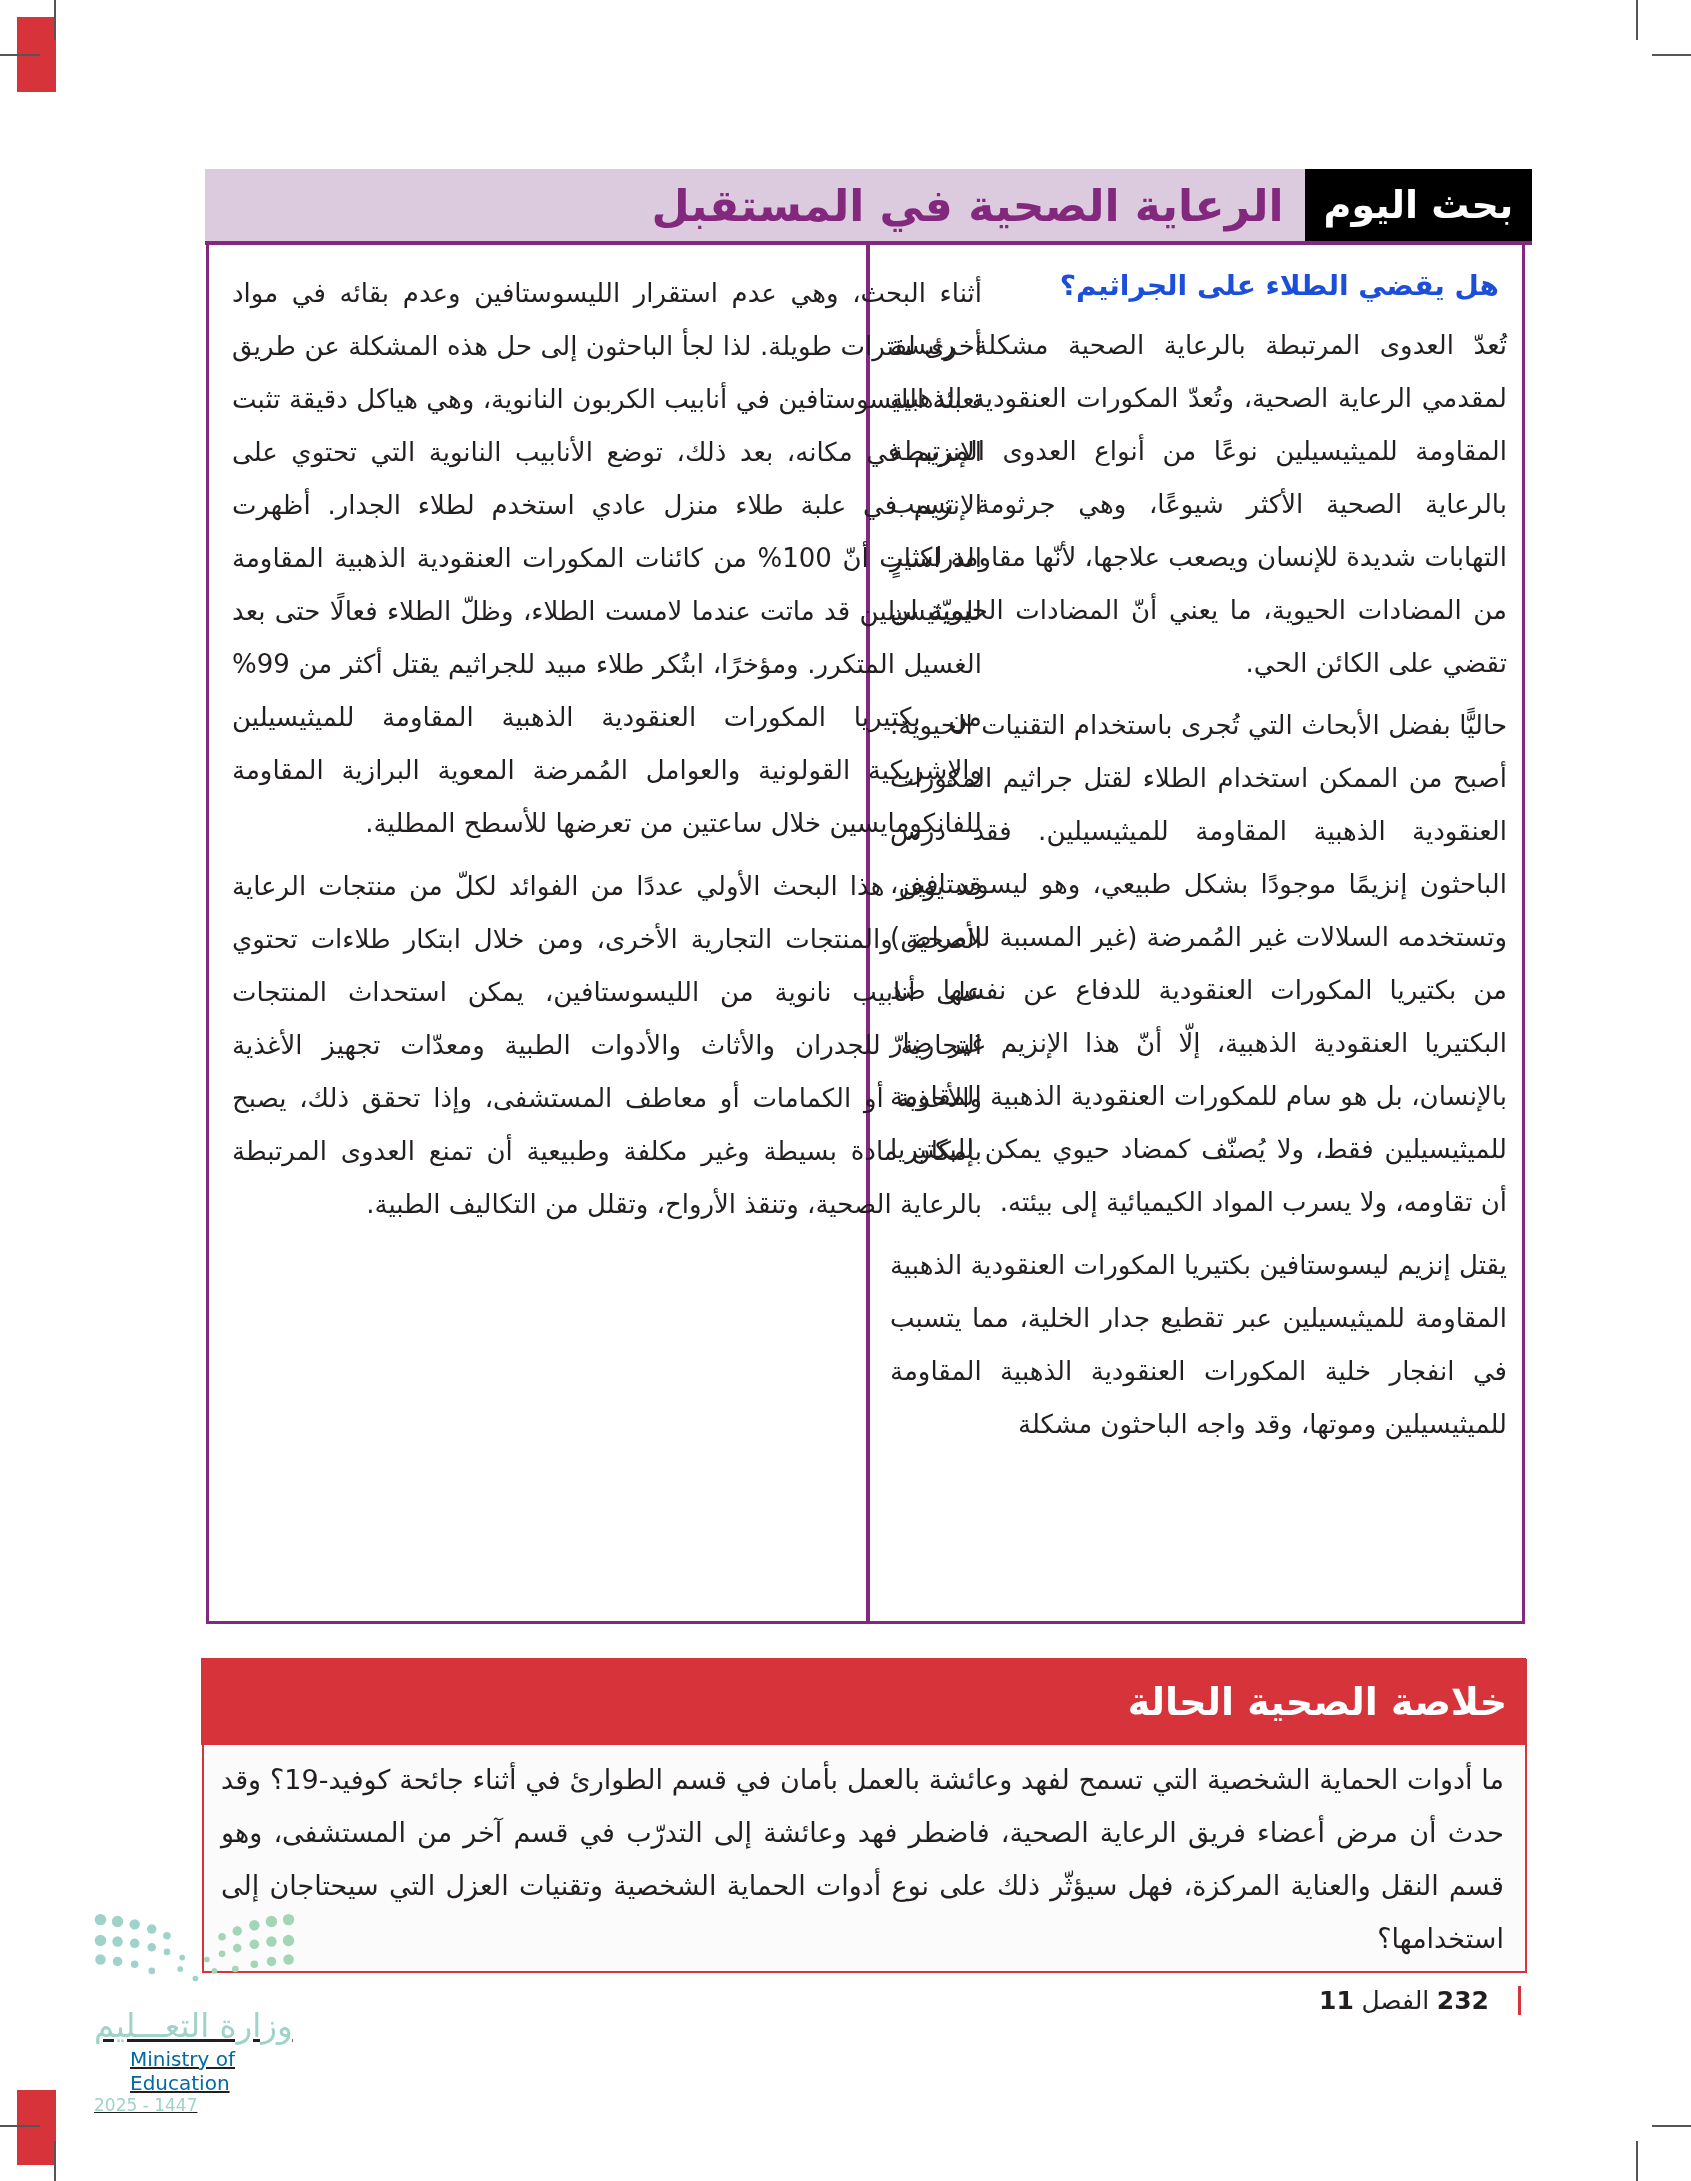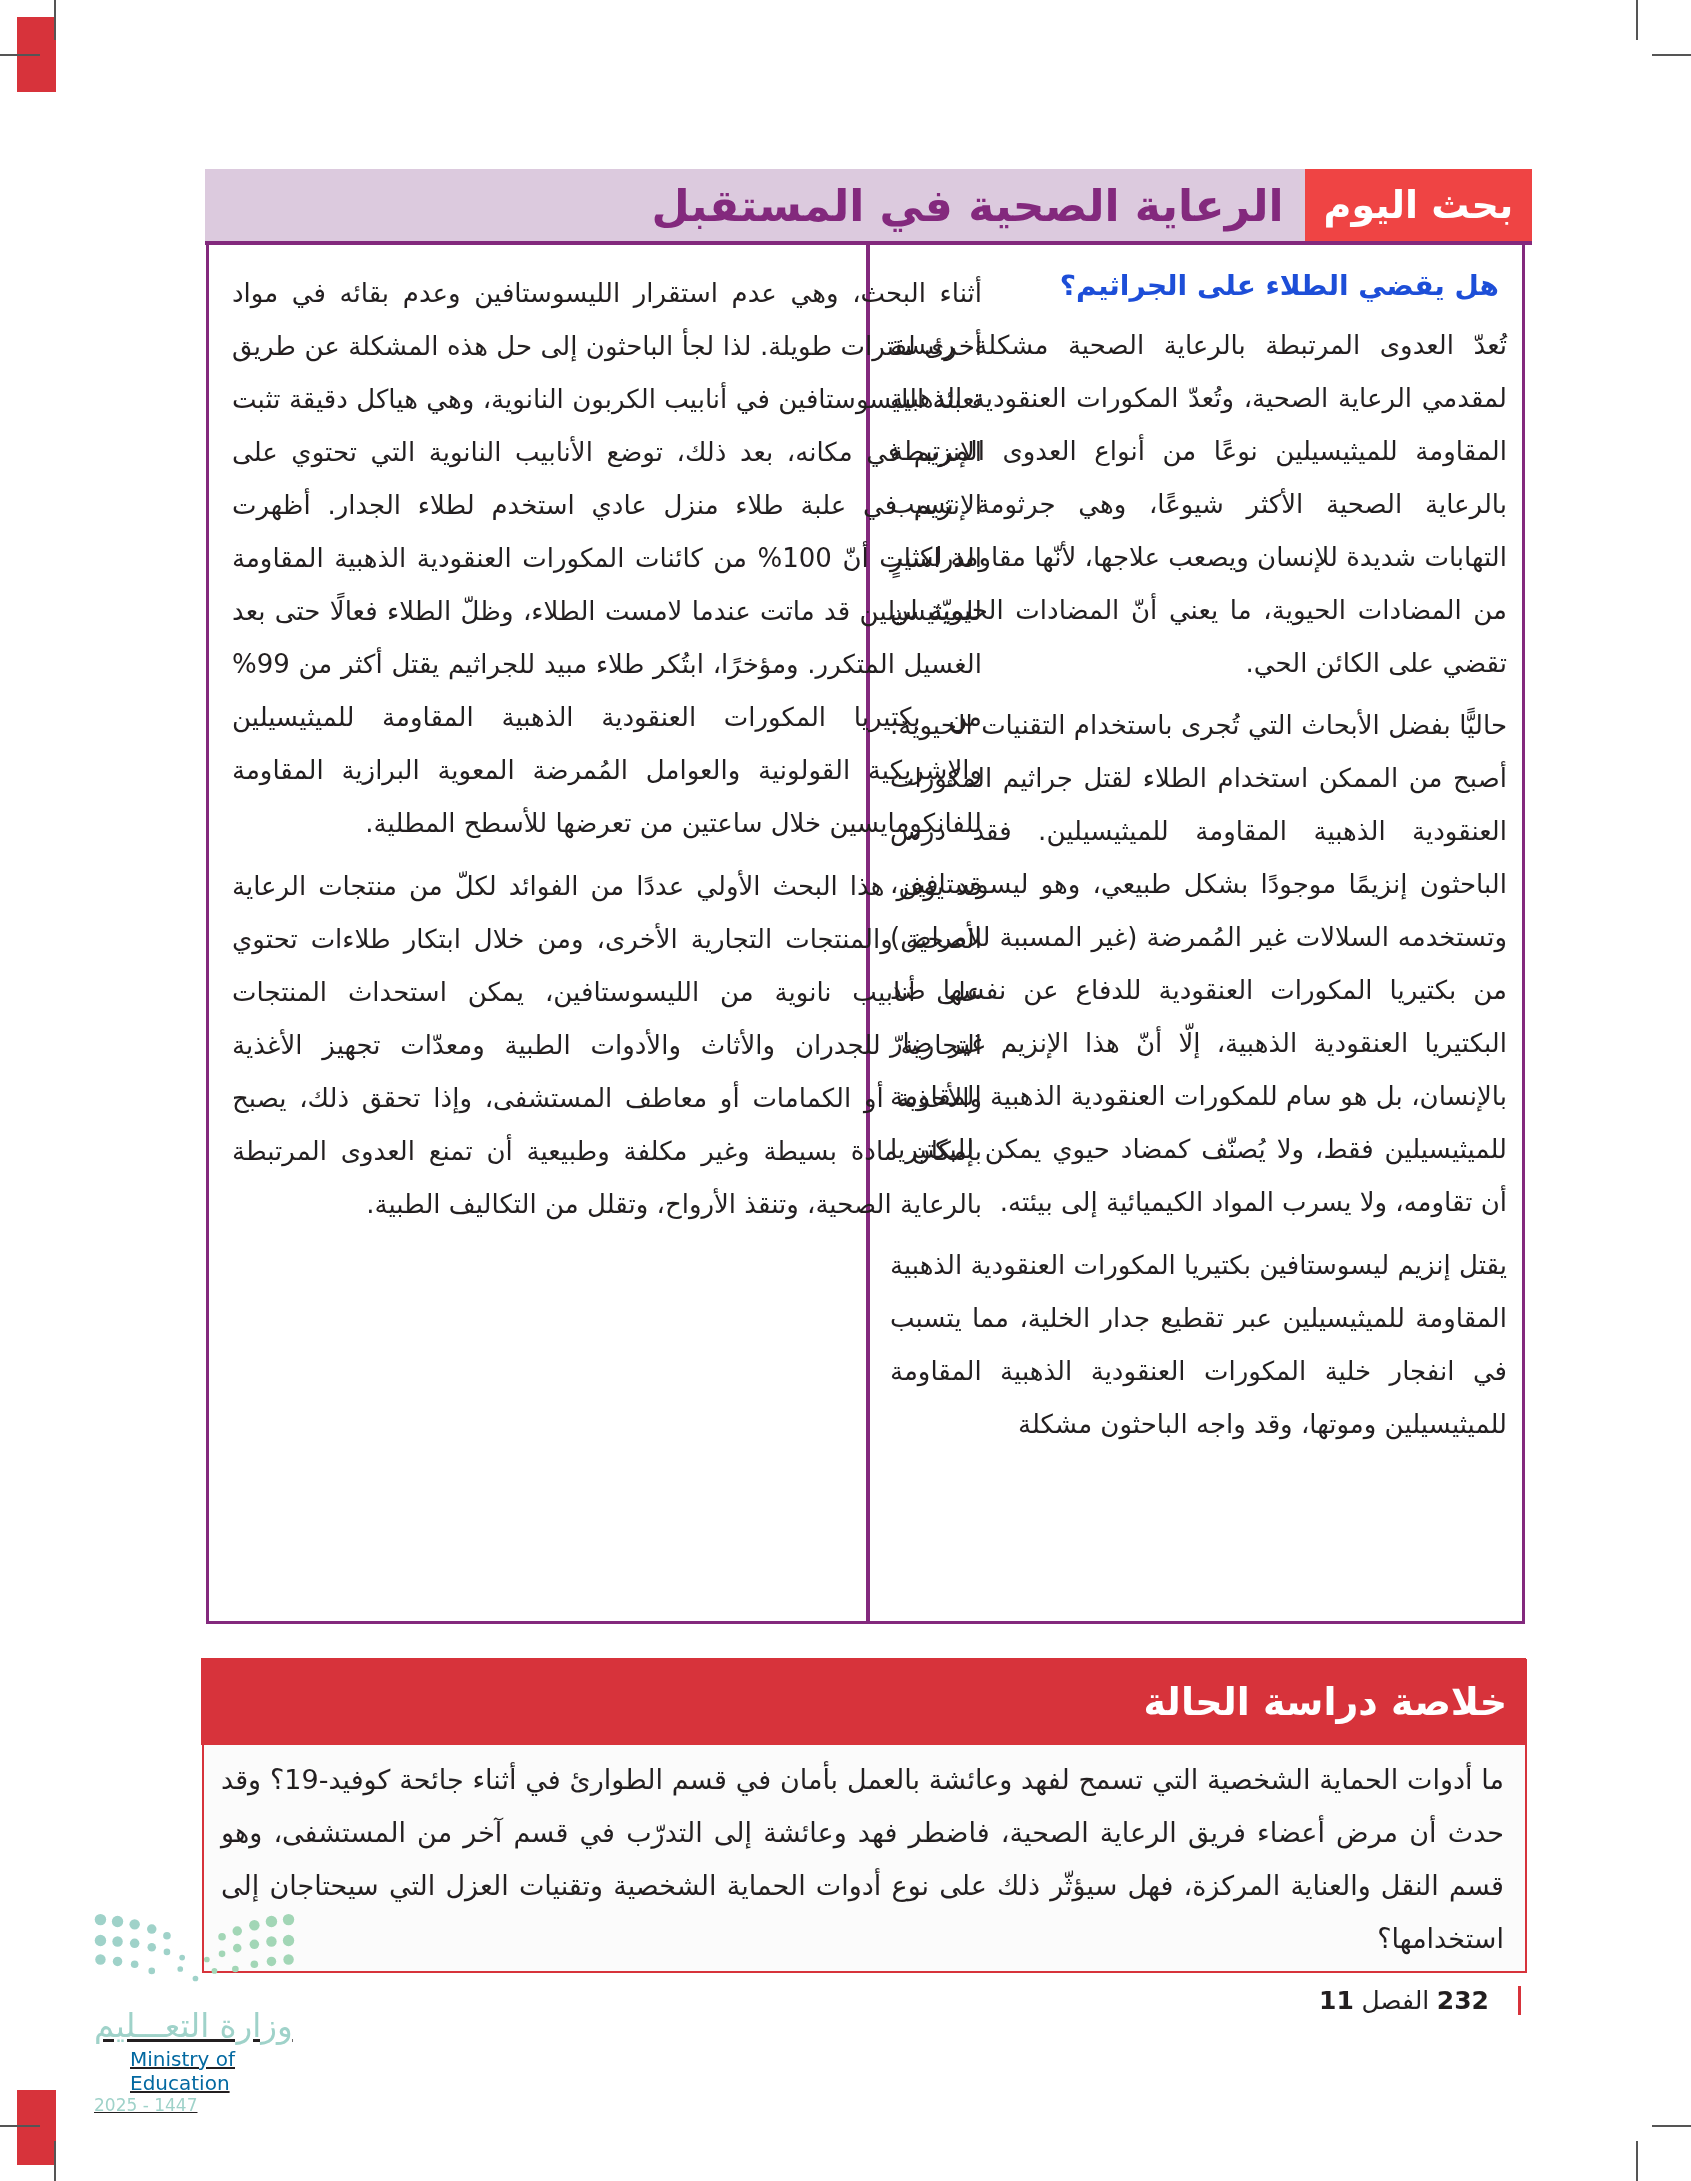--- a/index.html
+++ b/index.html
@@ -53,21 +53,21 @@
       width: 1327px;
       height: 76px;
       background: #dccade;
       border-bottom: 4.8px solid #83297d;
       box-sizing: border-box;
       direction: rtl;
       display: flex;
       align-items: center;
     }
     .research-badge {
-      background: #ef4444;
+      background: #000000;
       color: #ffffff;
       height: 72px;
       display: flex;
       align-items: center;
       padding: 0 19px;
       font-size: 38px;
       font-weight: bold;
     }
     .research-title {
       color: #83297d;
@@ -234,21 +234,21 @@
   </div>
 
   <div class="col left">
     <p>أثناء البحث، وهي عدم استقرار الليسوستافين وعدم بقائه في مواد أخرى لفترات طويلة. لذا لجأ الباحثون إلى حل هذه المشكلة عن طريق تعبئة الليسوستافين في أنابيب الكربون النانوية، وهي هياكل دقيقة تثبت الإنزيم في مكانه، بعد ذلك، توضع الأنابيب النانوية التي تحتوي على الإنزيم في علبة طلاء منزل عادي استخدم لطلاء الجدار. أظهرت الدراسات أنّ 100% من كائنات المكورات العنقودية الذهبية المقاومة للميثيسيلين قد ماتت عندما لامست الطلاء، وظلّ الطلاء فعالًا حتى بعد الغسيل المتكرر. ومؤخرًا، ابتُكر طلاء مبيد للجراثيم يقتل أكثر من 99% من بكتيريا المكورات العنقودية الذهبية المقاومة للميثيسيلين والإشريكية القولونية والعوامل المُمرضة المعوية البرازية المقاومة للفانكومايسين خلال ساعتين من تعرضها للأسطح المطلية.</p>
     <p>قد يوفر هذا البحث الأولي عددًا من الفوائد لكلّ من منتجات الرعاية الصحية والمنتجات التجارية الأخرى، ومن خلال ابتكار طلاءات تحتوي على أنابيب نانوية من الليسوستافين، يمكن استحداث المنتجات التجارية للجدران والأثاث والأدوات الطبية ومعدّات تجهيز الأغذية والأحذية أو الكمامات أو معاطف المستشفى، وإذا تحقق ذلك، يصبح بإمكان مادة بسيطة وغير مكلفة وطبيعية أن تمنع العدوى المرتبطة بالرعاية الصحية، وتنقذ الأرواح، وتقلل من التكاليف الطبية.</p>
   </div>
 </section>
 
 <section class="case">
   <div class="case-header">
-    <div class="case-title">خلاصة دراسة الحالة</div>
+    <div class="case-title">خلاصة الصحية الحالة</div>
   </div>
   <div class="case-body">ما أدوات الحماية الشخصية التي تسمح لفهد وعائشة بالعمل بأمان في قسم الطوارئ في أثناء جائحة كوفيد-19؟ وقد حدث أن مرض أعضاء فريق الرعاية الصحية، فاضطر فهد وعائشة إلى التدرّب في قسم آخر من المستشفى، وهو قسم النقل والعناية المركزة، فهل سيؤثّر ذلك على نوع أدوات الحماية الشخصية وتقنيات العزل التي سيحتاجان إلى استخدامها؟</div>
 </section>
 
 <div class="logo">
   <svg width="201" height="76" viewBox="0 0 210 80">
     <g fill="#9fd2c9">
       <circle cx="6" cy="8" r="6"></circle>
         <circle cx="24" cy="10" r="6"></circle>
         <circle cx="42" cy="13" r="5.5"></circle>

